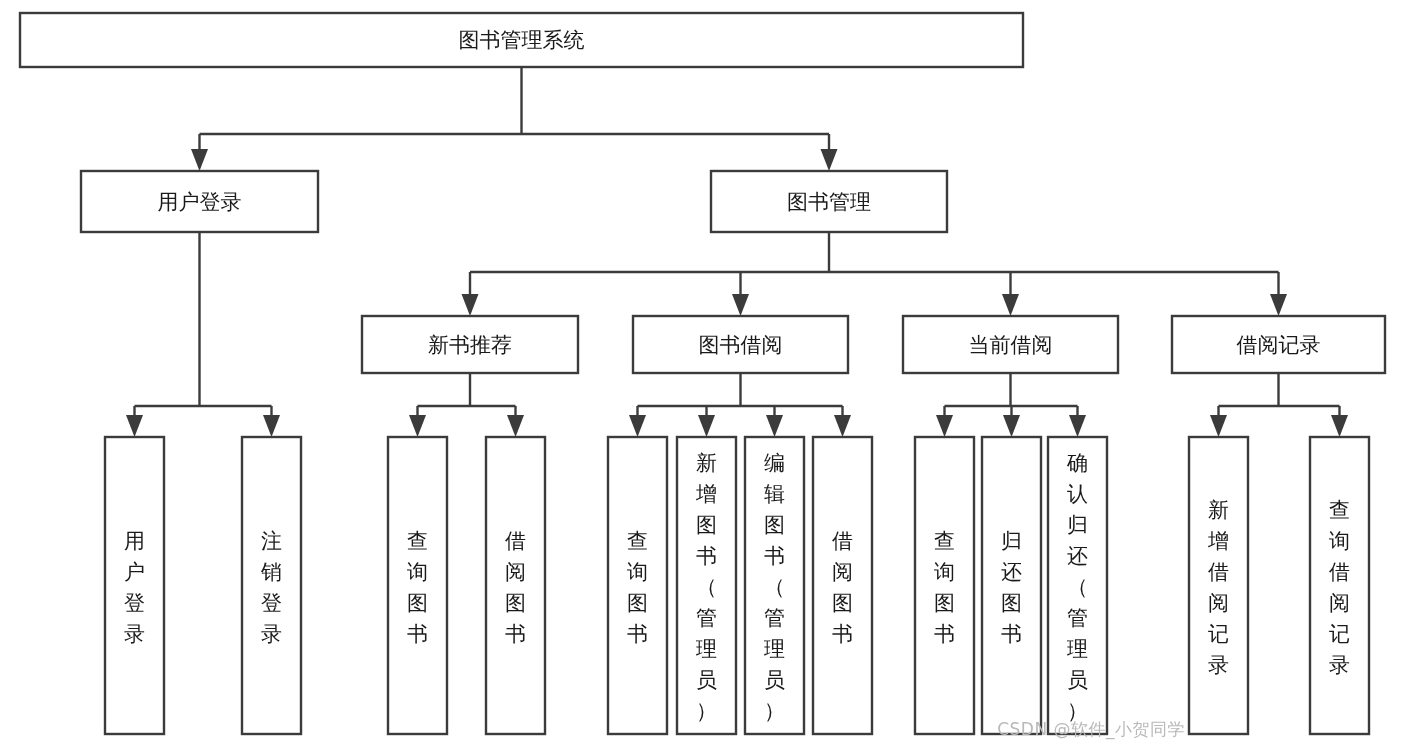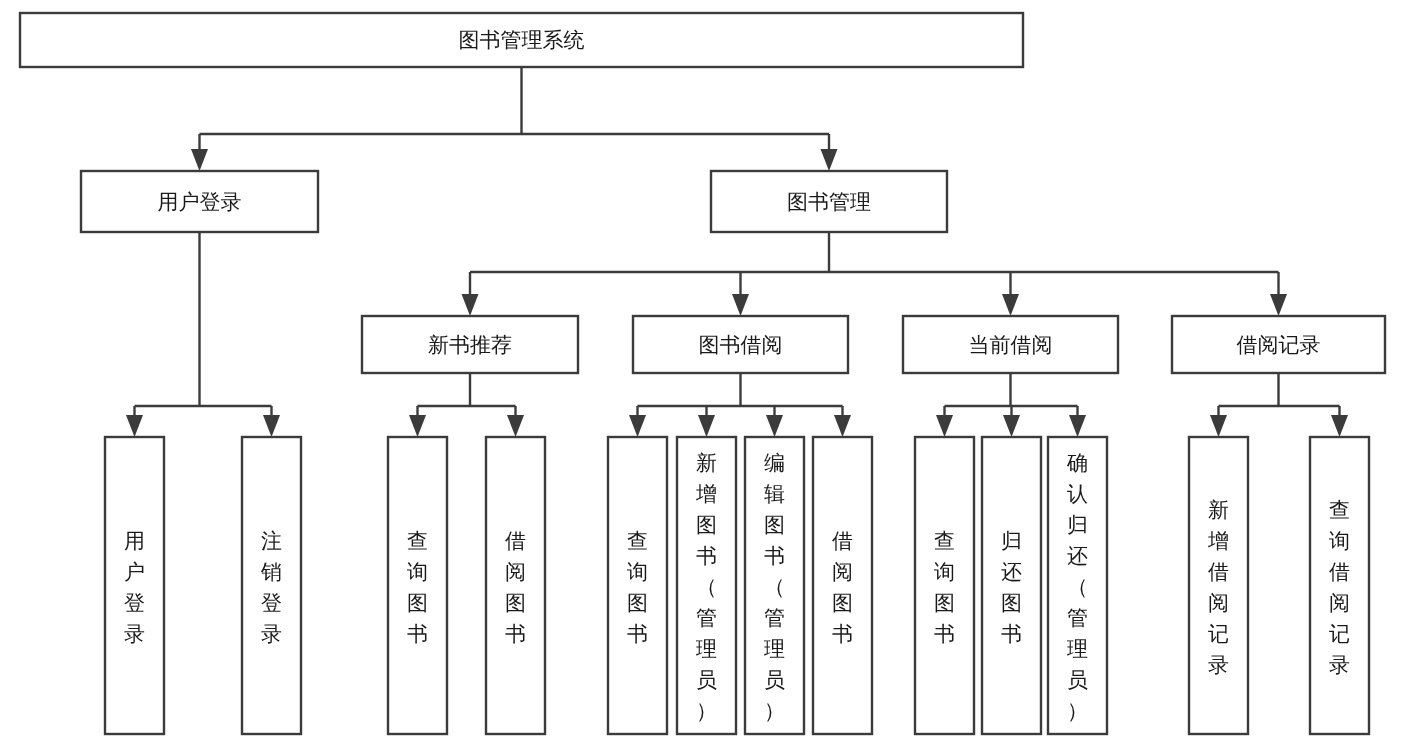--- a/index.html
+++ b/index.html
@@ -216,13 +216,14 @@
         <g>
           <rect class="node-box" x="1189" y="437" width="59" height="297"></rect>
           <text class="node-label-v" x="1218.5" y="516.68"><tspan x="1218.5" dy="0">新</tspan><tspan x="1218.5" dy="31">增</tspan><tspan x="1218.5" dy="31">借</tspan><tspan x="1218.5" dy="31">阅</tspan><tspan x="1218.5" dy="31">记</tspan><tspan x="1218.5" dy="31">录</tspan></text>
         </g>
         <g>
           <rect class="node-box" x="1310" y="437" width="59" height="297"></rect>
           <text class="node-label-v" x="1339.5" y="516.68"><tspan x="1339.5" dy="0">查</tspan><tspan x="1339.5" dy="31">询</tspan><tspan x="1339.5" dy="31">借</tspan><tspan x="1339.5" dy="31">阅</tspan><tspan x="1339.5" dy="31">记</tspan><tspan x="1339.5" dy="31">录</tspan></text>
         </g>
       </g>
   </svg>
+  <div class="watermark-text">CSDN @软件_小贺同学</div>
 </div>
 
 </body></html>

